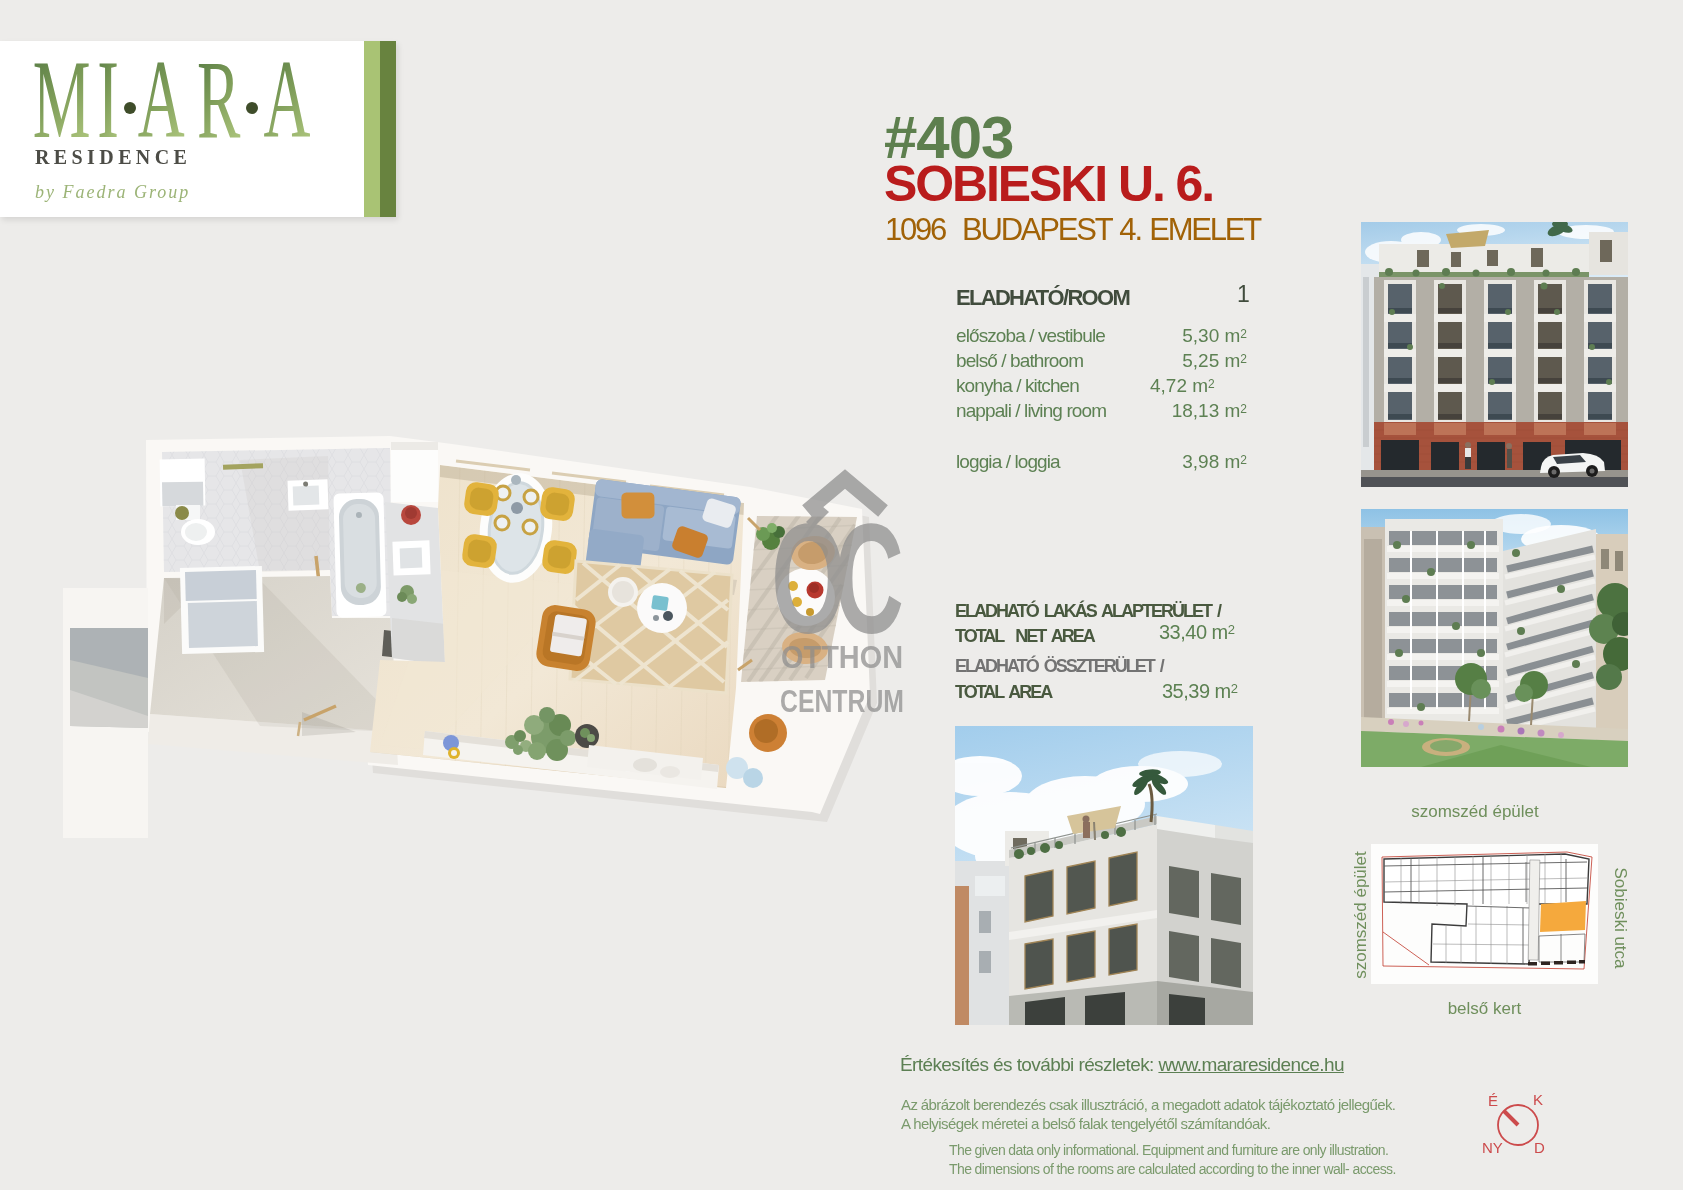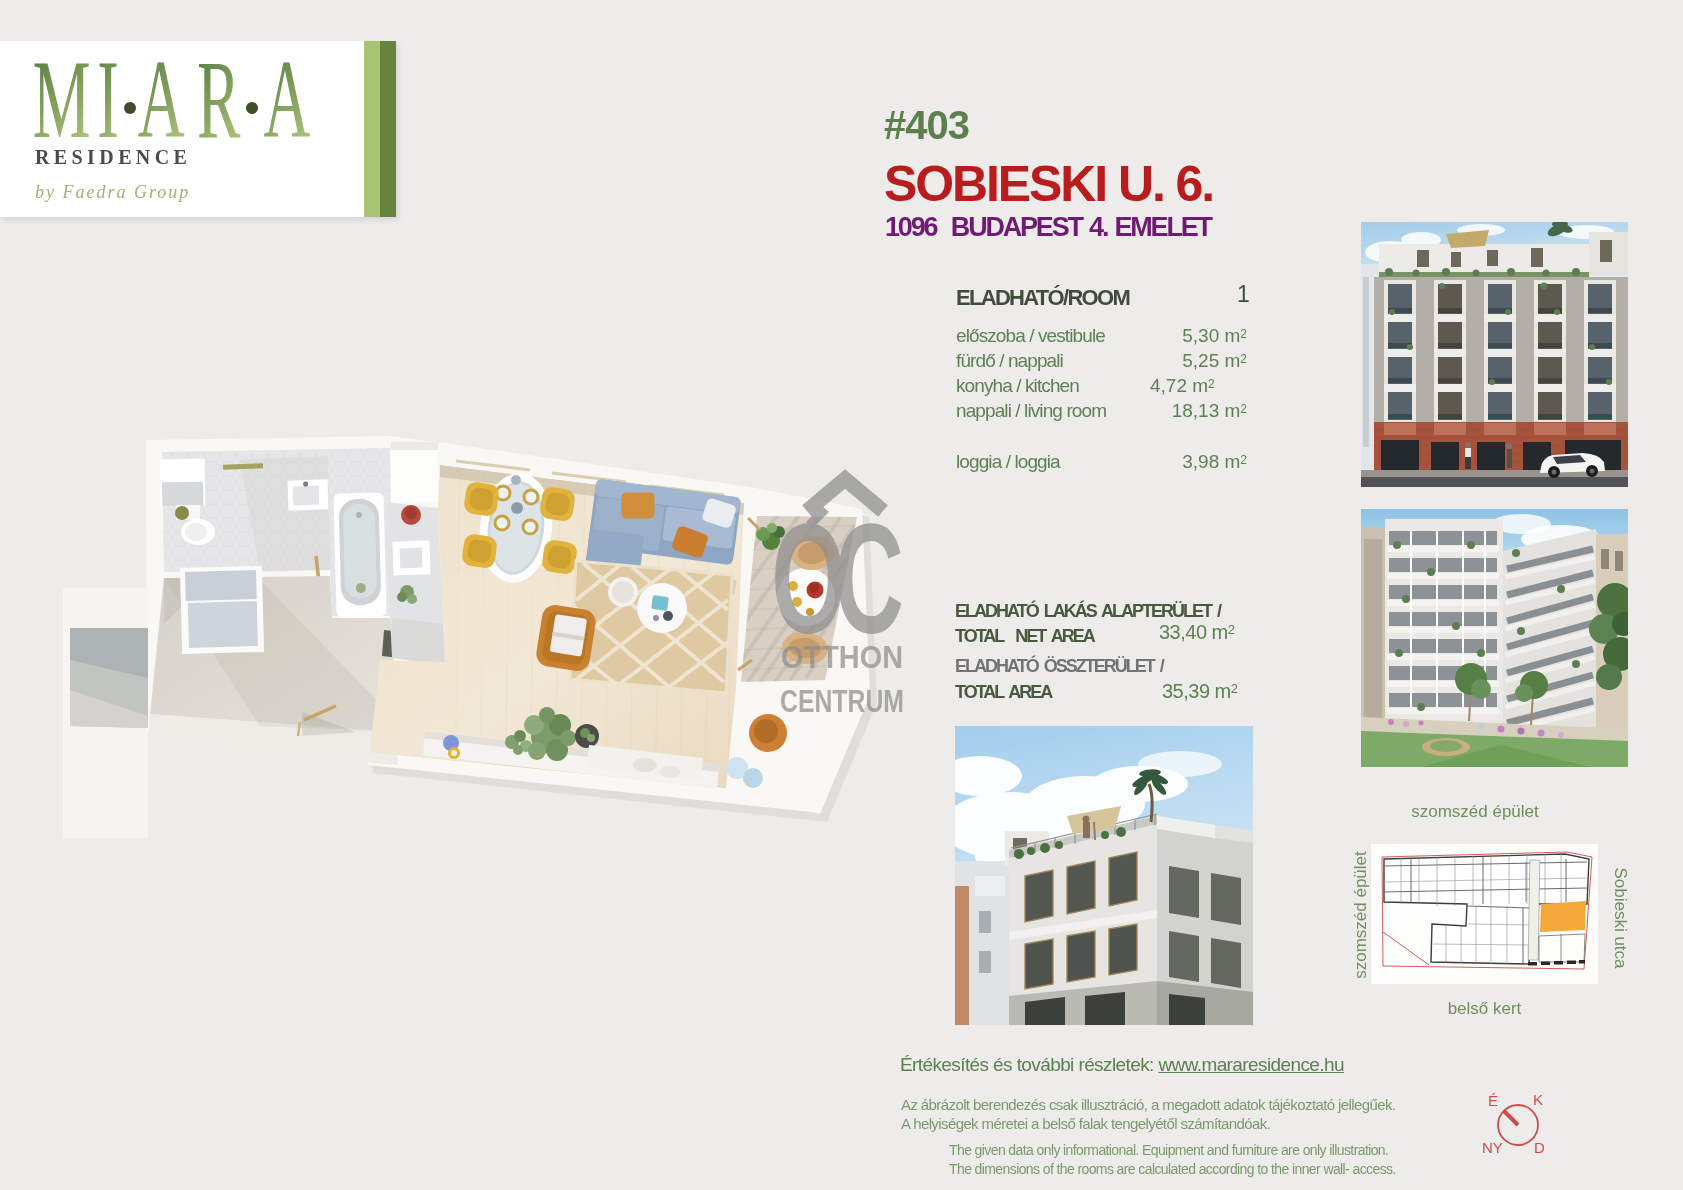--- a/index.html
+++ b/index.html
@@ -32,34 +32,34 @@
 </svg>
 
 <div class="abs" style="left:35px;top:146px;font-family:'Liberation Serif',serif;font-size:20px;font-weight:bold;letter-spacing:4.4px;color:#4c4c46;text-align:right;">RESIDENCE</div>
 
 <div class="abs" style="left:35px;top:182px;font-family:'Liberation Serif',serif;font-style:italic;font-size:18px;letter-spacing:2px;color:#9cb477;">by Faedra Group</div>
 
 <div class="abs" style="left:364px;top:41px;width:16px;height:176px;background:#a9c374;"></div>
 
 <div class="abs" style="left:380px;top:41px;width:16px;height:176px;background:#68833f;"></div>
 
-<div class="abs" style="left:884px;top:103px;font-size:40px;font-weight:bold;color:#5d7f4e;letter-spacing:-1px;">#403</div>
+<div class="abs" style="left:884px;top:103px;font-size:60px;font-weight:bold;color:#5d7f4e;letter-spacing:-1px;">#403</div>
 
 <div class="abs" style="left:884px;top:155px;font-size:50px;font-weight:bold;color:#b91c1c;letter-spacing:-2.1px;">SOBIESKI U. 6.</div>
 
-<div class="abs" style="left:885px;top:212px;font-size:27px;font-weight:bold;color:#701a75;letter-spacing:-2.2px;word-spacing:2px;">1096&nbsp; BUDAPEST 4. EMELET</div>
+<div class="abs" style="left:885px;top:212px;font-size:31px;font-weight:normal;color:#a16207;letter-spacing:-2.2px;word-spacing:2px;">1096&nbsp; BUDAPEST 4. EMELET</div>
 
 <div class="abs" style="left:956px;top:285px;font-size:22px;font-weight:bold;color:#414c3d;letter-spacing:-1.7px;word-spacing:2px;">ELADHATÓ/ROOM</div>
 
 <div class="abs" style="left:1237px;top:281px;font-size:23px;color:#414c3d;">1</div>
 
 <div class="abs" style="left:956px;top:325px;font-size:19px;color:#5d8153;letter-spacing:-0.9px;">előszoba / vestibule</div>
 <div class="abs" style="left:1150px;top:325px;width:97px;font-size:19px;color:#5d8153;text-align:right;">5,30 m<span style="font-size:12px;vertical-align:4px;">2</span></div>
 
-<div class="abs" style="left:956px;top:350px;font-size:19px;color:#5d8153;letter-spacing:-0.9px;">fürdő / nappali</div>
+<div class="abs" style="left:956px;top:350px;font-size:19px;color:#5d8153;letter-spacing:-0.9px;">belső / bathroom</div>
 <div class="abs" style="left:1150px;top:350px;width:97px;font-size:19px;color:#5d8153;text-align:right;">5,25 m<span style="font-size:12px;vertical-align:4px;">2</span></div>
 
 <div class="abs" style="left:956px;top:375px;font-size:19px;color:#5d8153;letter-spacing:-0.9px;">konyha / kitchen</div>
 <div class="abs" style="left:1150px;top:375px;width:97px;font-size:19px;color:#5d8153;text-align:left;">4,72 m<span style="font-size:12px;vertical-align:4px;">2</span></div>
 
 <div class="abs" style="left:956px;top:400px;font-size:19px;color:#5d8153;letter-spacing:-0.9px;">nappali / living room</div>
 <div class="abs" style="left:1150px;top:400px;width:97px;font-size:19px;color:#5d8153;text-align:right;">18,13 m<span style="font-size:12px;vertical-align:4px;">2</span></div>
 
 <div class="abs" style="left:956px;top:451px;font-size:19px;color:#5d8153;letter-spacing:-0.9px;">loggia / loggia</div>
 <div class="abs" style="left:1150px;top:451px;width:97px;font-size:19px;color:#5d8153;text-align:right;">3,98 m<span style="font-size:12px;vertical-align:4px;">2</span></div>

